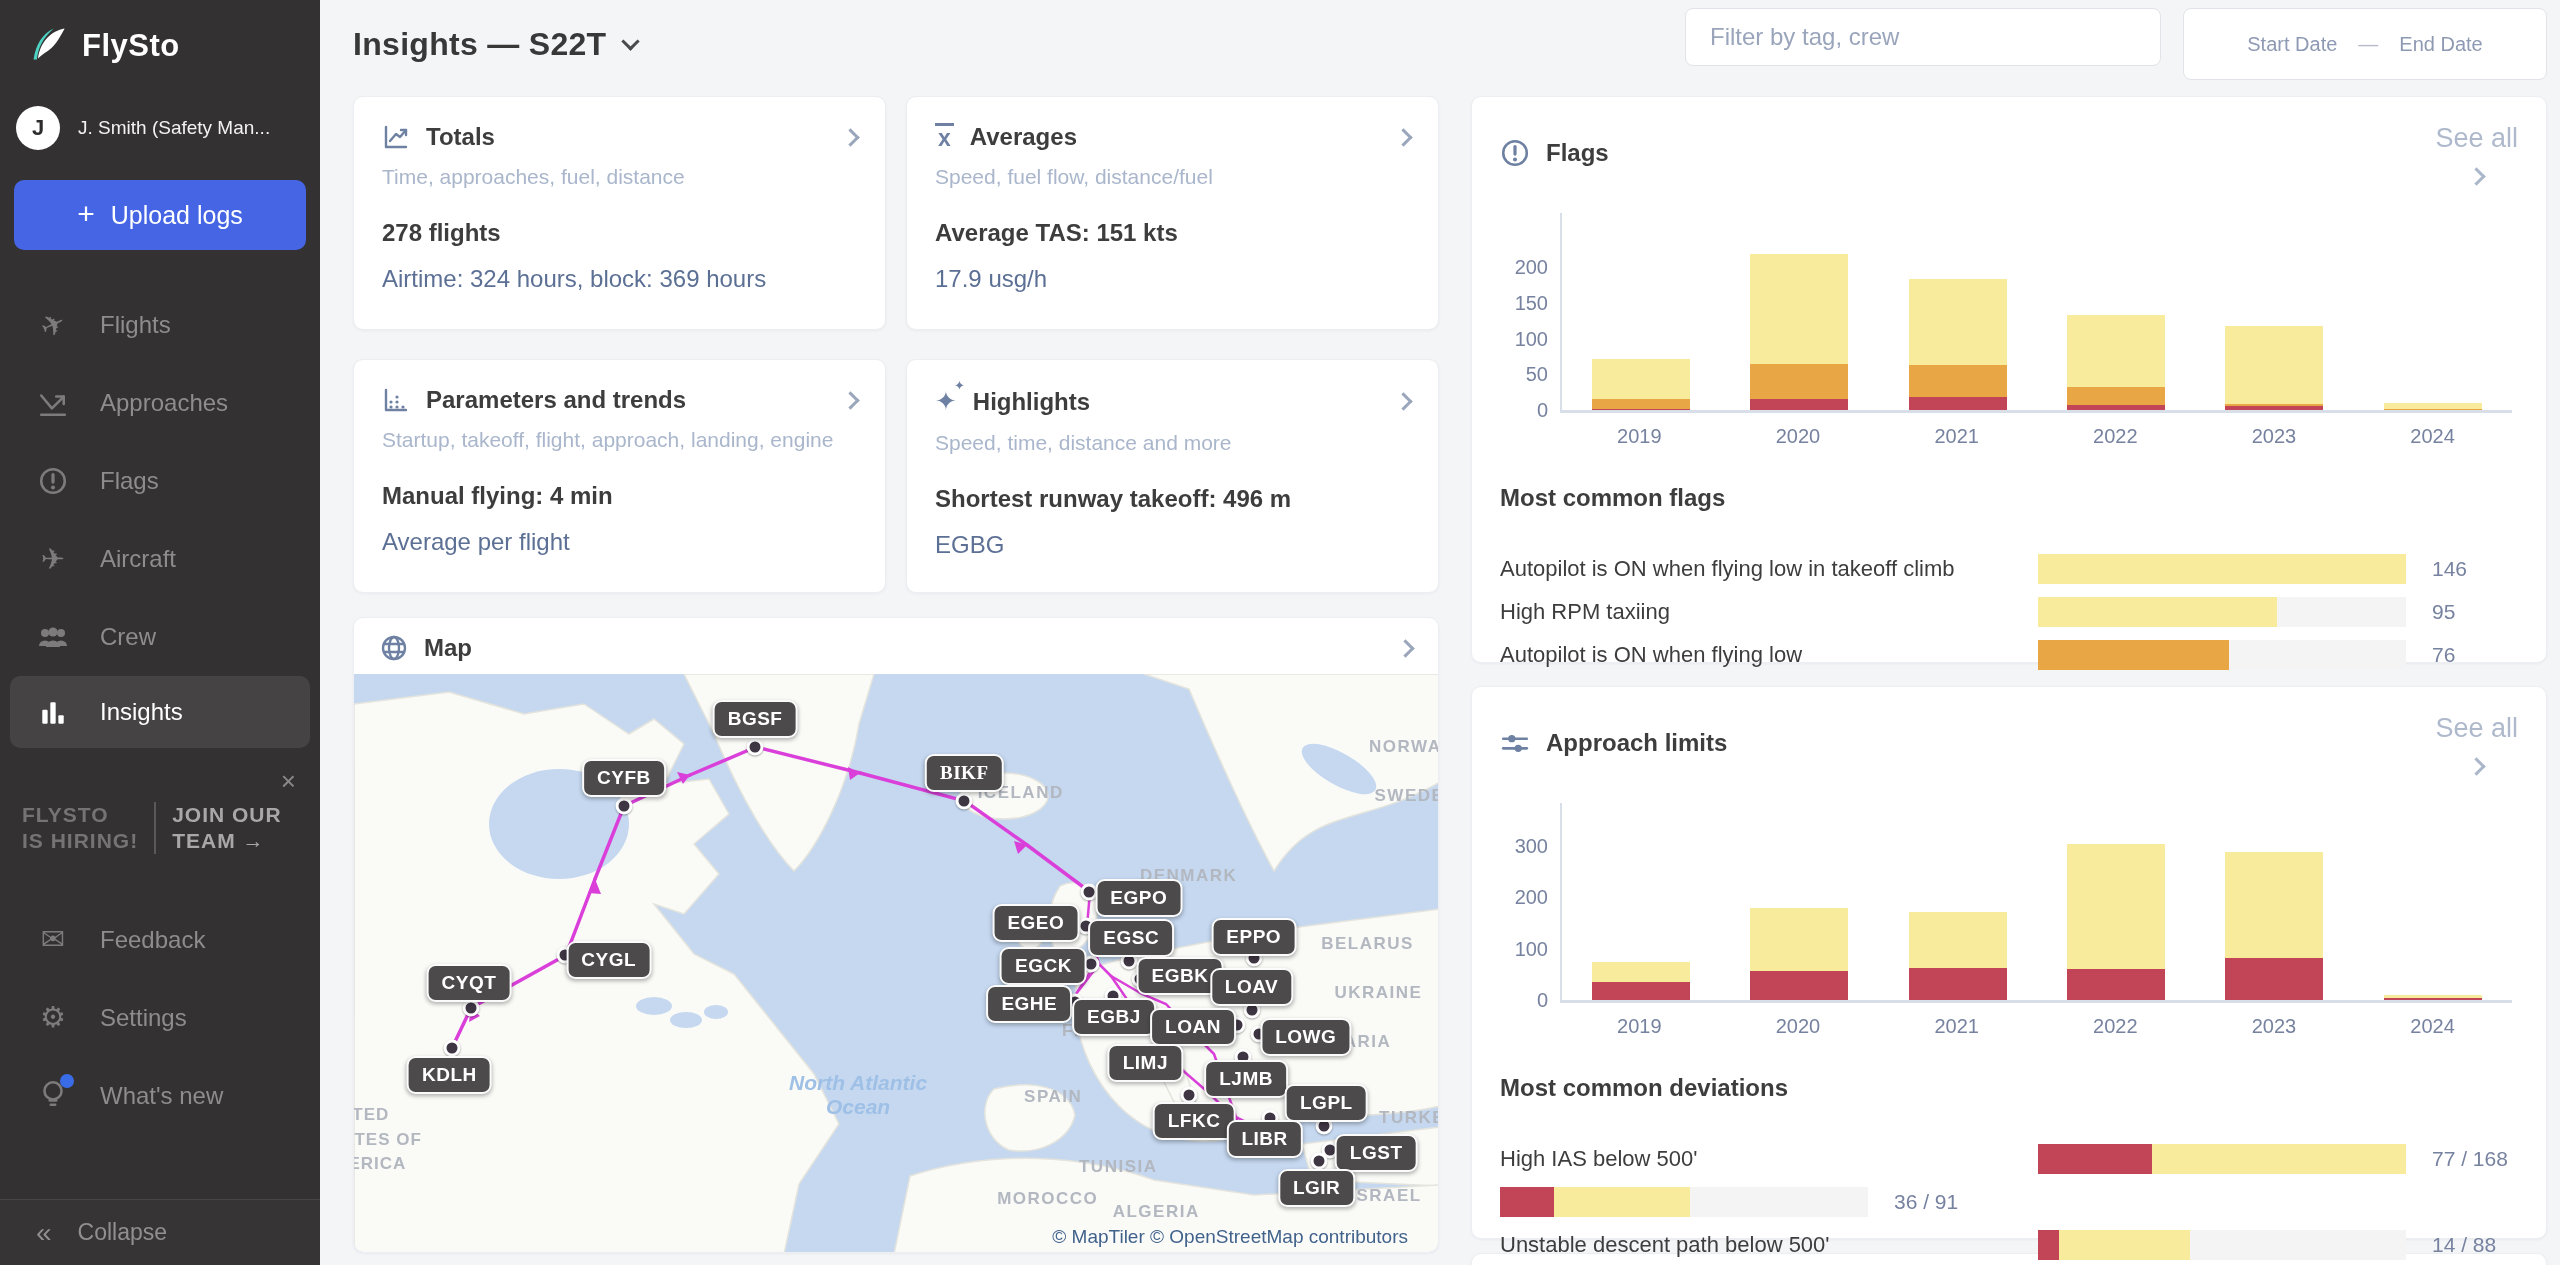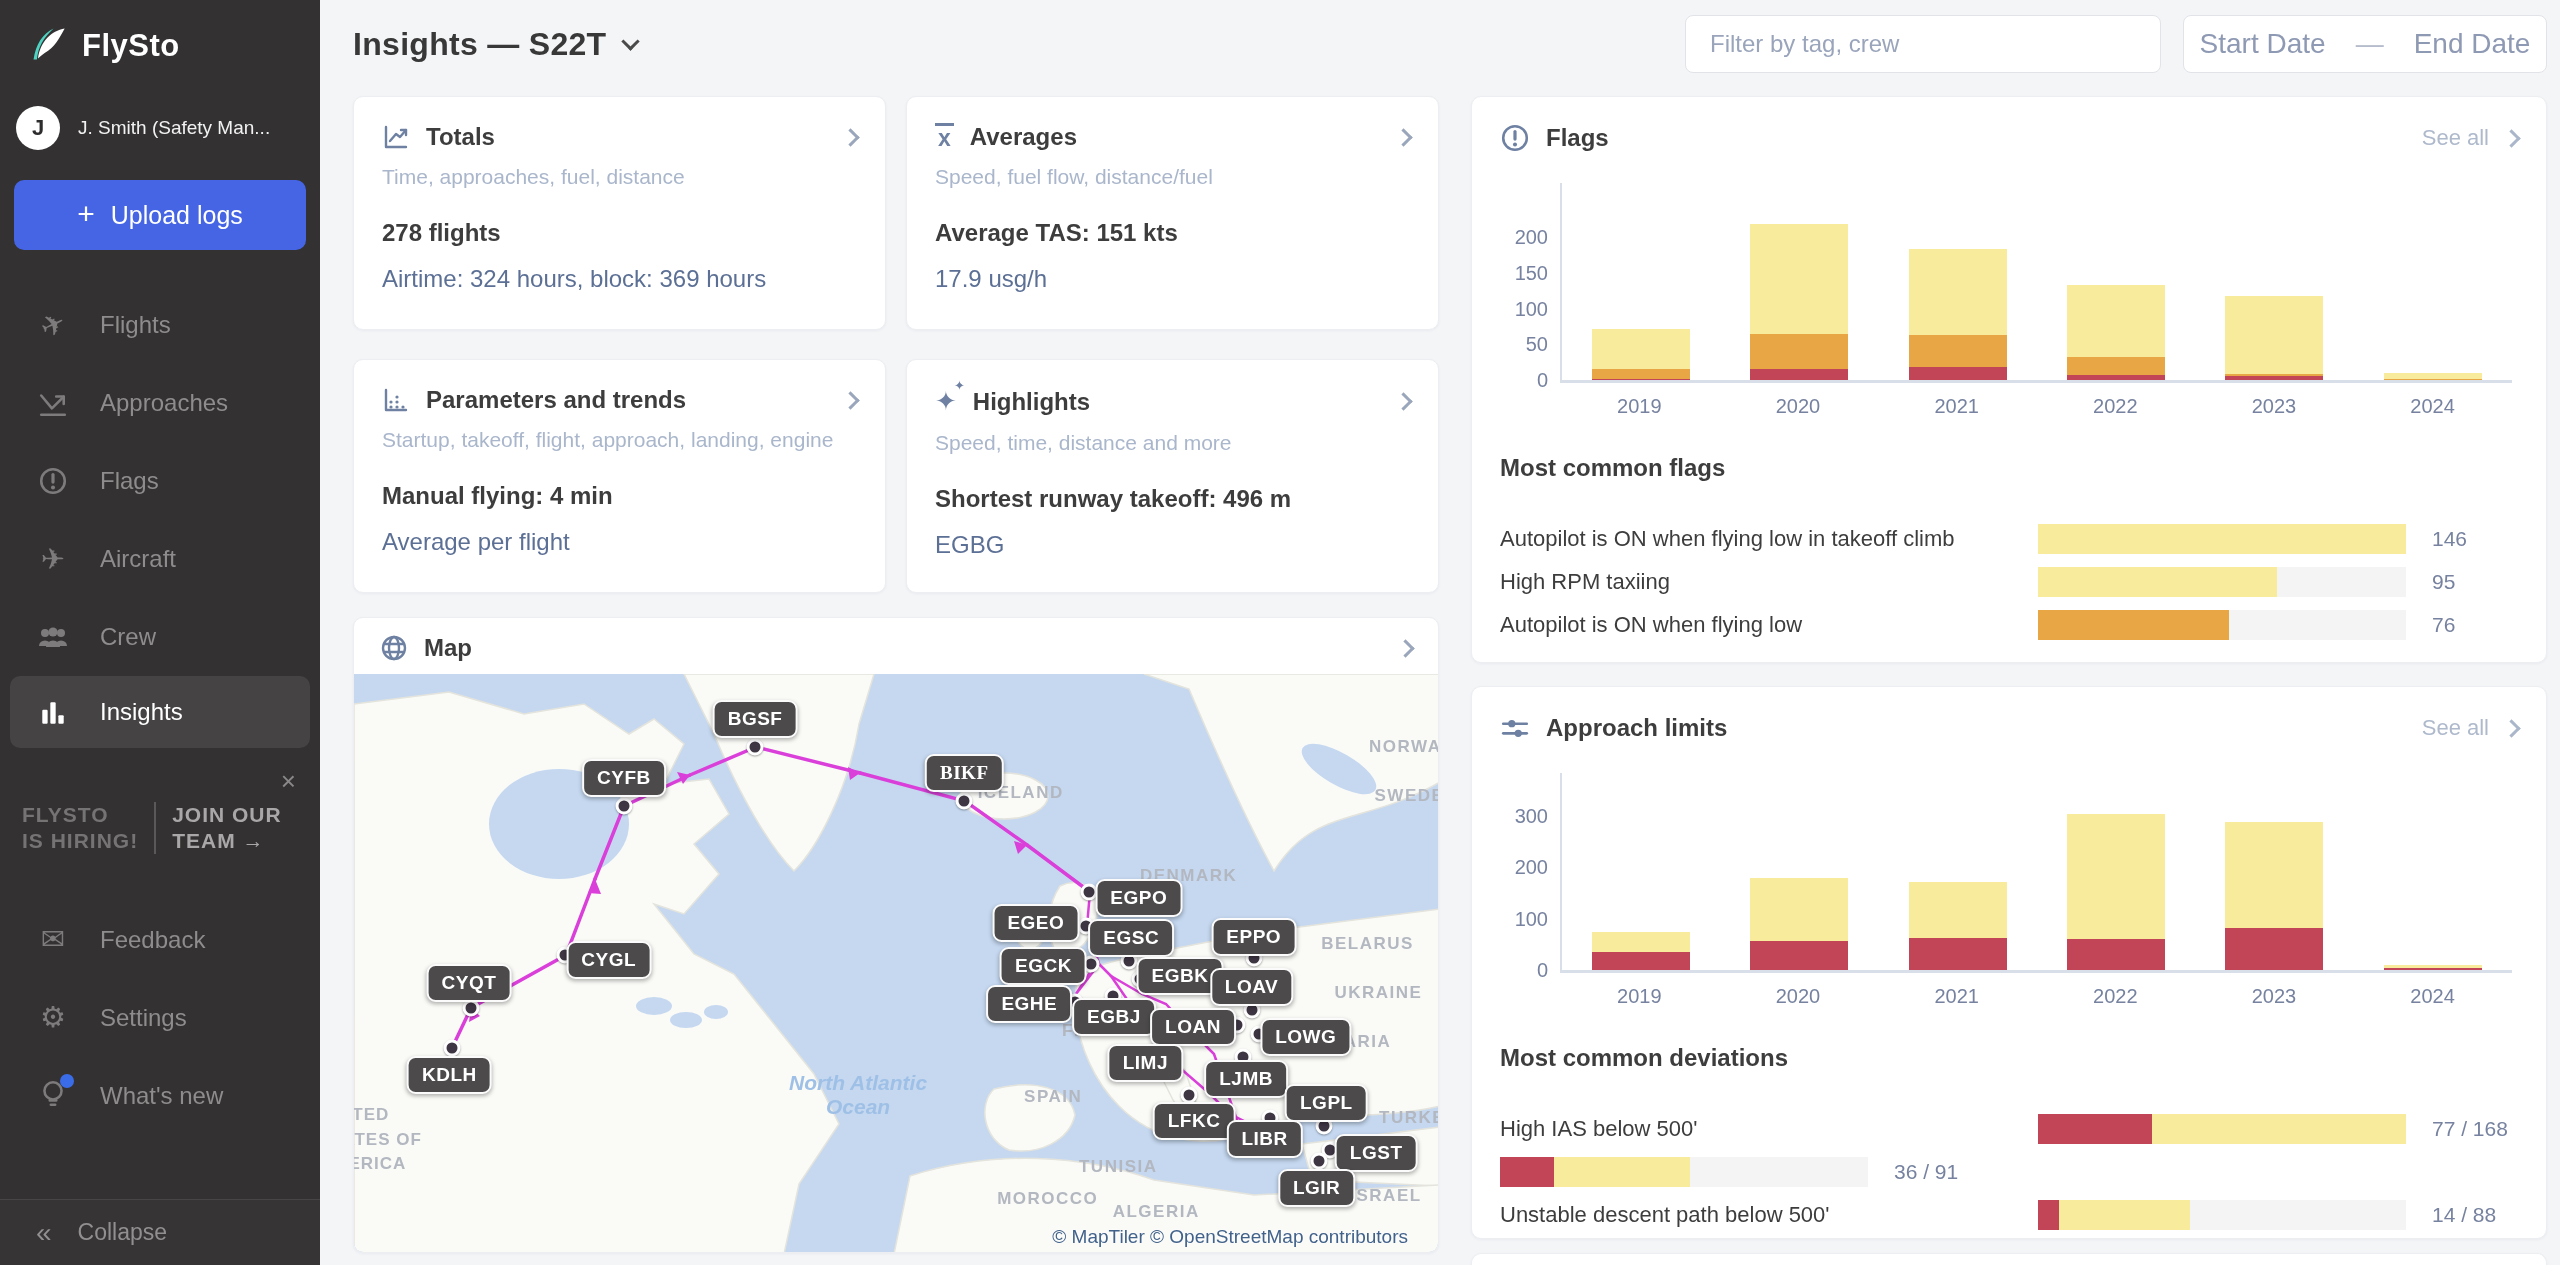--- a/index.html
+++ b/index.html
@@ -37,21 +37,21 @@
   main { flex:1; display:flex; flex-direction:column; }
   .topbar { display:flex; align-items:center; padding:14px 13px 0 33px; height:74px; }
   .page-title { font-size:32px; font-weight:bold; color:#383838; letter-spacing:.3px; }
   .chev { display:inline-block; width:13px; height:13px; border-right:3px solid #4a4a4a; border-bottom:3px solid #4a4a4a; }
   .chev.down { transform:rotate(45deg); margin:-6px 0 0 18px; }
   .chev.right { transform:rotate(-45deg); border-color:#aab6ca; }
   .chev.right.dark { border-color:#9aa6bb; }
   .topbar .controls { margin-left:auto; display:flex; gap:22px; }
   .filter-input { width:476px; height:58px; border:1px solid #e2e3e8; border-radius:8px; background:#fff; font-family:inherit; font-size:24px; color:#3d3d3d; padding:0 24px; outline:none; }
   .filter-input::placeholder { color:#9aa5bc; }
-  .date-box { width:364px; height:58px; border:1px solid #e2e3e8; border-radius:8px; background:#fff; display:flex; align-items:center; justify-content:center; gap:30px; font-size:28px; color:#8e99b3; cursor:pointer; }
+  .date-box { width:364px; height:72px; border:1px solid #e2e3e8; border-radius:8px; background:#fff; display:flex; align-items:center; justify-content:center; gap:21px; font-size:20px; color:#8e99b3; cursor:pointer; }
   .content { display:flex; margin:22px 13px 0 33px; gap:32px; }
   .col-left { width:1086px; flex:0 0 1086px; }
   .col-right { flex:1; }
 
   .card { background:#fff; border:1px solid #eceef1; border-radius:10px; box-shadow:0 1px 3px rgba(30,40,70,.05); }
   .cards-grid { display:grid; grid-template-columns:533px 533px; gap:29px 20px; }
   .stat-card { height:234px; padding:26px 28px; cursor:pointer; }
   .card-head { display:flex; align-items:center; gap:16px; }
   .card-title { font-size:24px; font-weight:bold; color:#3d3d3d; }
   .head-icon { color:#6e81a3; display:flex; align-items:center; }
@@ -72,21 +72,21 @@
   .ocean { position:absolute; transform:translate(-50%,-50%); color:#9fc0e6; font-size:21px; font-weight:bold; font-style:italic; text-align:center; white-space:pre-line; }
   .uslabel { position:absolute; left:-34px; top:74%; color:#b2b7c0; font-size:17px; font-weight:bold; letter-spacing:1px; white-space:pre-line; line-height:1.45; }
   .dot { position:absolute; width:17px; height:17px; border-radius:50%; background:#3f3644; border:3px solid #fff; transform:translate(-50%,-50%); box-shadow:0 1px 2px rgba(0,0,0,.35); }
   .chip { position:absolute; transform:translate(-50%,-50%); background:#4c4a4a; color:#fff; font-size:19px; font-weight:bold; letter-spacing:.5px; padding:6px 13px; border-radius:9px; border:2px solid #fbfbfb; box-shadow:0 2px 4px rgba(0,0,0,.3); white-space:nowrap; cursor:pointer; }
   .attrib { position:absolute; right:30px; bottom:6px; color:#41628a; font-size:19px; text-shadow:0 0 4px #fff, 0 0 2px #fff; }
 
   
   .panel { padding:26px 28px; }
   .flags-panel { height:567px; }
   .approach-panel { margin-top:23px; height:553px; }
-  .see-all { display:flex; align-items:center; gap:16px; color:#aeb9cc; font-size:22px; cursor:pointer; }
+  .see-all { display:flex; align-items:center; gap:16px; color:#aeb9cc; font-size:27px; cursor:pointer;flex-direction:column; }
   .chart { margin:30px 6px 0 60px; }
   .plot { position:relative; height:200px; border-left:2px solid #d9dfe8; border-bottom:3px solid #d9dfe8; }
   .bars { position:absolute; inset:0; display:flex; justify-content:space-around; align-items:flex-end; }
   .bcol { width:98px; display:flex; flex-direction:column-reverse; }
   .bseg { width:100%; }
   .ytick { position:absolute; right:calc(100% + 14px); transform:translateY(50%); color:#76829f; font-size:20px; }
   .xlabels { display:flex; justify-content:space-around; margin-top:12px; }
   .xlabels span { width:98px; text-align:center; color:#76829f; font-size:20px; }
   .mc-heading { margin-top:36px; font-size:24px; font-weight:bold; color:#3d3d3d; }
   .mc-rows { margin-top:42px; }

